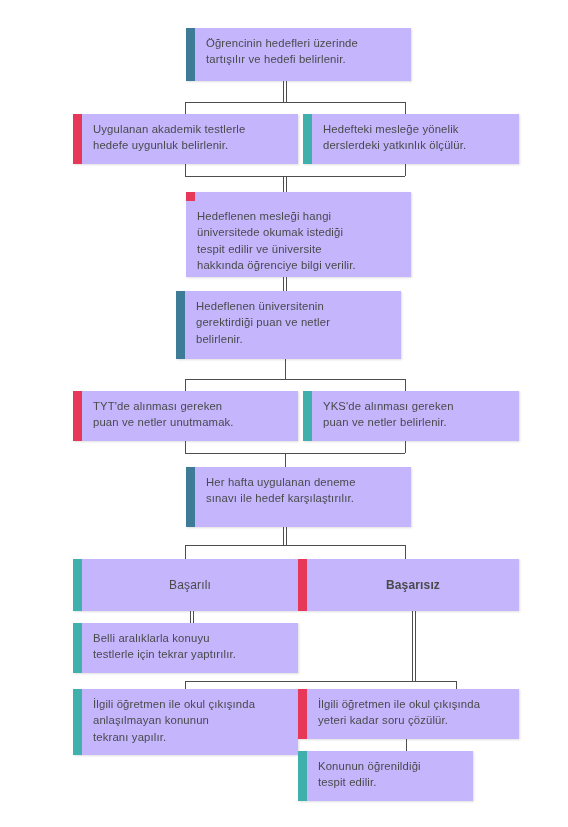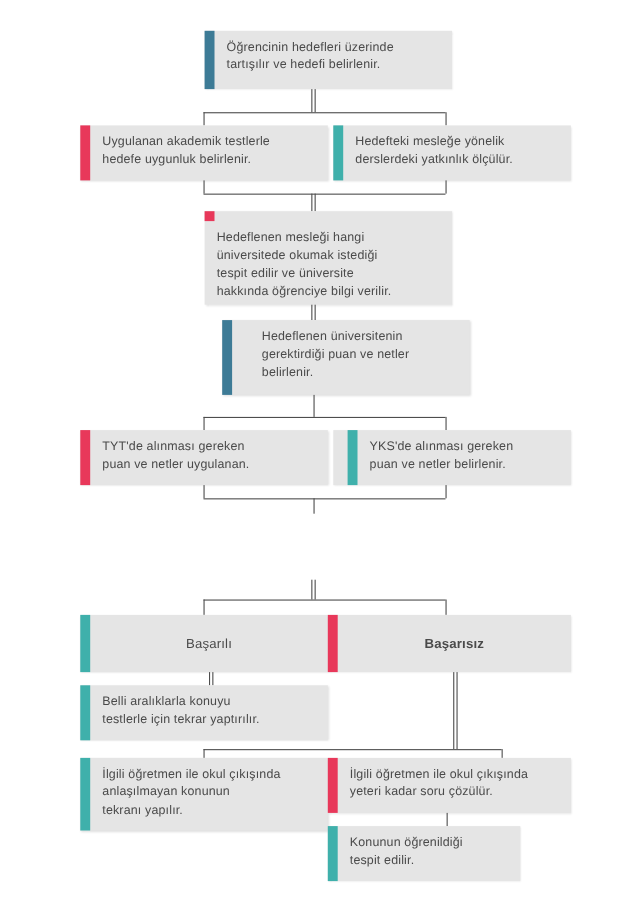--- a/index.html
+++ b/index.html
@@ -19,21 +19,21 @@
     position: absolute;
     left: 0;
     top: 0;
     width: 568px;
     height: 827px;
   }
 
   
   .node {
     position: absolute;
-    background: #e5e5e5;
+    background: #c4b5fd;
     box-sizing: border-box;
     box-shadow: 1px 1px 2px rgba(0,0,0,0.13);
     display: flex;
     align-items: stretch;
   }
   .node .bar {
     width: 9px;
     flex: 0 0 9px;
     align-self: stretch;
   }
@@ -127,49 +127,54 @@
 üniversitede okumak istediği
 tespit edilir ve üniversite
 hakkında öğrenciye bilgi verilir.</span>
   </div>
 
   <div class="dbl" style="left:283px; top:277px; width:4px; height:14px;">
       <i class="a"></i>
       <i class="b"></i>
     </div>
 
-  <div class="node" style="left:202px; top:291px; width:225px; height:68px;gap:16px;">
+  <div class="node" style="left:176px; top:291px; width:225px; height:68px;">
     <span class="bar blue"></span>
     <span class="txt">Hedeflenen  üniversitenin
 gerektirdiği puan ve netler
 belirlenir.</span>
   </div>
 
   <div class="ln v" style="left:285px; top:359px; height:20px;"></div>
   <div class="ln h" style="left:185px; top:379px; width:220px;"></div>
   <div class="ln v" style="left:185px; top:379px; height:12px;"></div>
   <div class="ln v" style="left:405px; top:379px; height:12px;"></div>
 
   <div class="node" style="left:73px; top:391px; width:225px; height:50px;">
     <span class="bar pink"></span>
     <span class="txt">TYT'de alınması gereken
-puan ve netler uygulanan.</span>
-  </div>
-
-  <div class="node" style="left:303px; top:391px; width:216px; height:50px;padding-left:13px;">
+puan ve netler unutmamak.</span>
+  </div>
+
+  <div class="node" style="left:303px; top:391px; width:216px; height:50px;">
     <span class="bar teal"></span>
     <span class="txt">YKS'de alınması gereken
 puan ve netler belirlenir.</span>
   </div>
 
   <div class="ln v" style="left:185px; top:441px; height:12px;"></div>
   <div class="ln v" style="left:405px; top:441px; height:12px;"></div>
   <div class="ln h" style="left:185px; top:453px; width:220px;"></div>
   <div class="ln v" style="left:285px; top:453px; height:14px;"></div>
 
+  <div class="node" style="left:186px; top:467px; width:225px; height:60px;">
+    <span class="bar blue"></span>
+    <span class="txt">Her hafta uygulanan deneme
+sınavı ile hedef karşılaştırılır.</span>
+  </div>
 
   <div class="dbl" style="left:283px; top:527px; width:4px; height:18px;">
       <i class="a"></i>
       <i class="b"></i>
     </div>
   <div class="ln h" style="left:185px; top:545px; width:220px;"></div>
   <div class="ln v" style="left:185px; top:545px; height:14px;"></div>
   <div class="ln v" style="left:405px; top:545px; height:14px;"></div>
 
   <div class="node center" style="left:73px; top:559px; width:225px; height:52px;">

